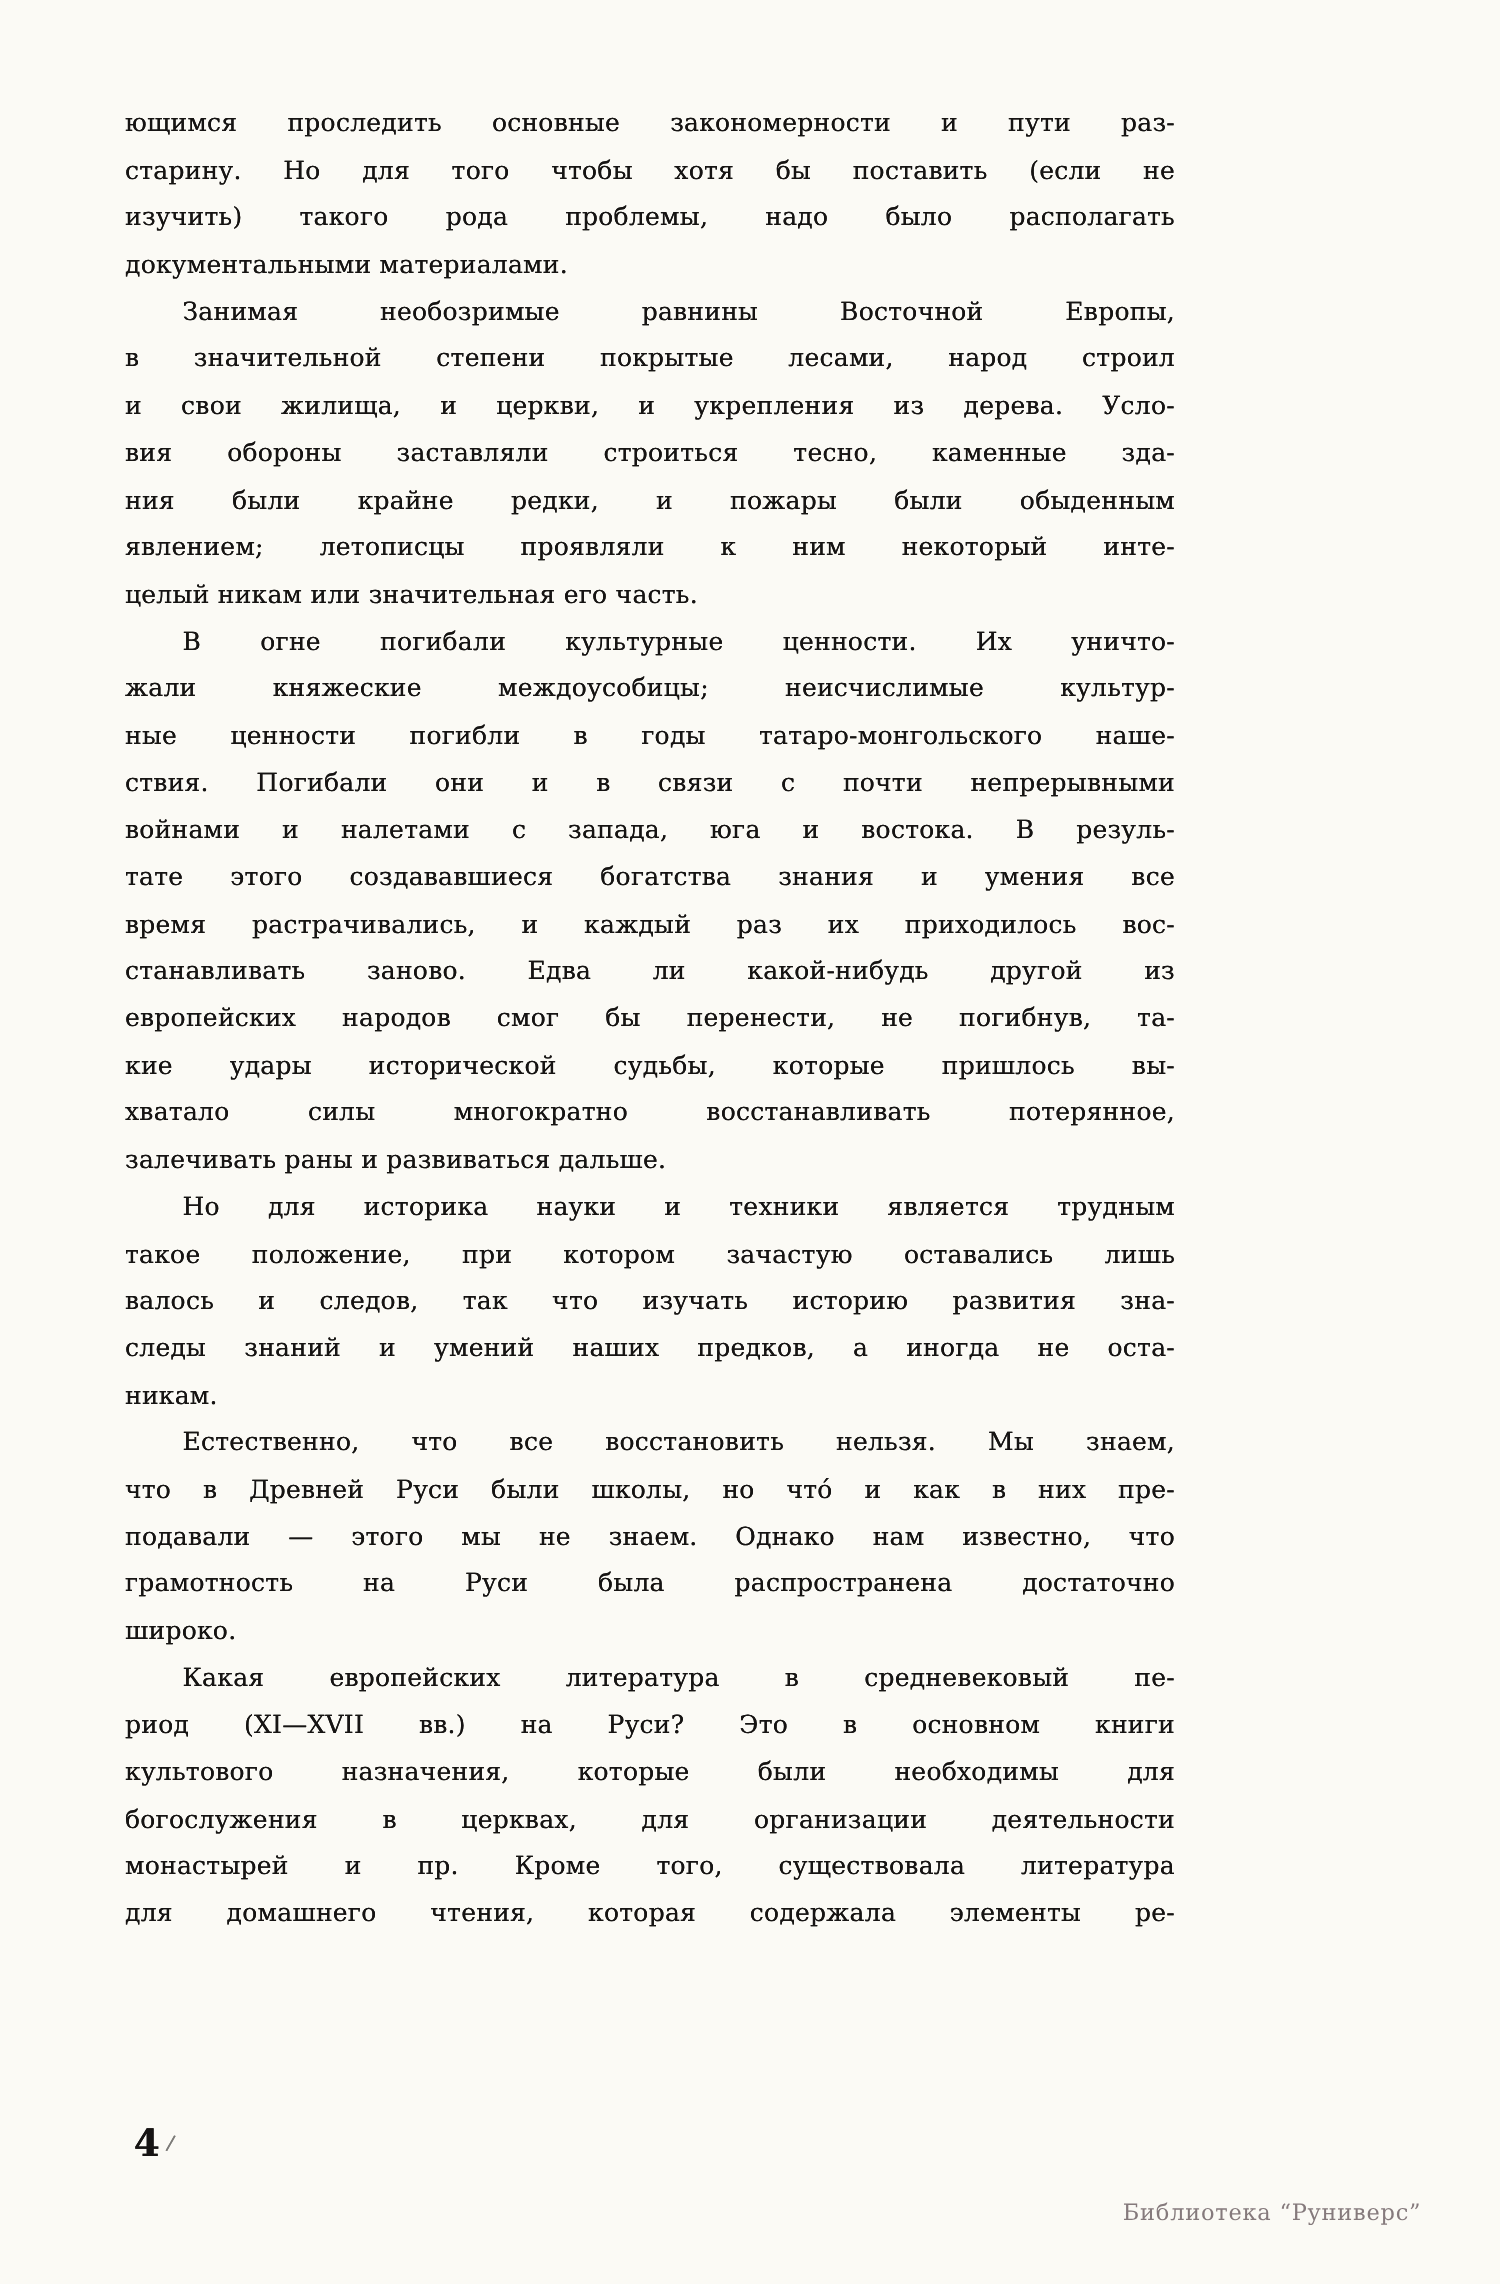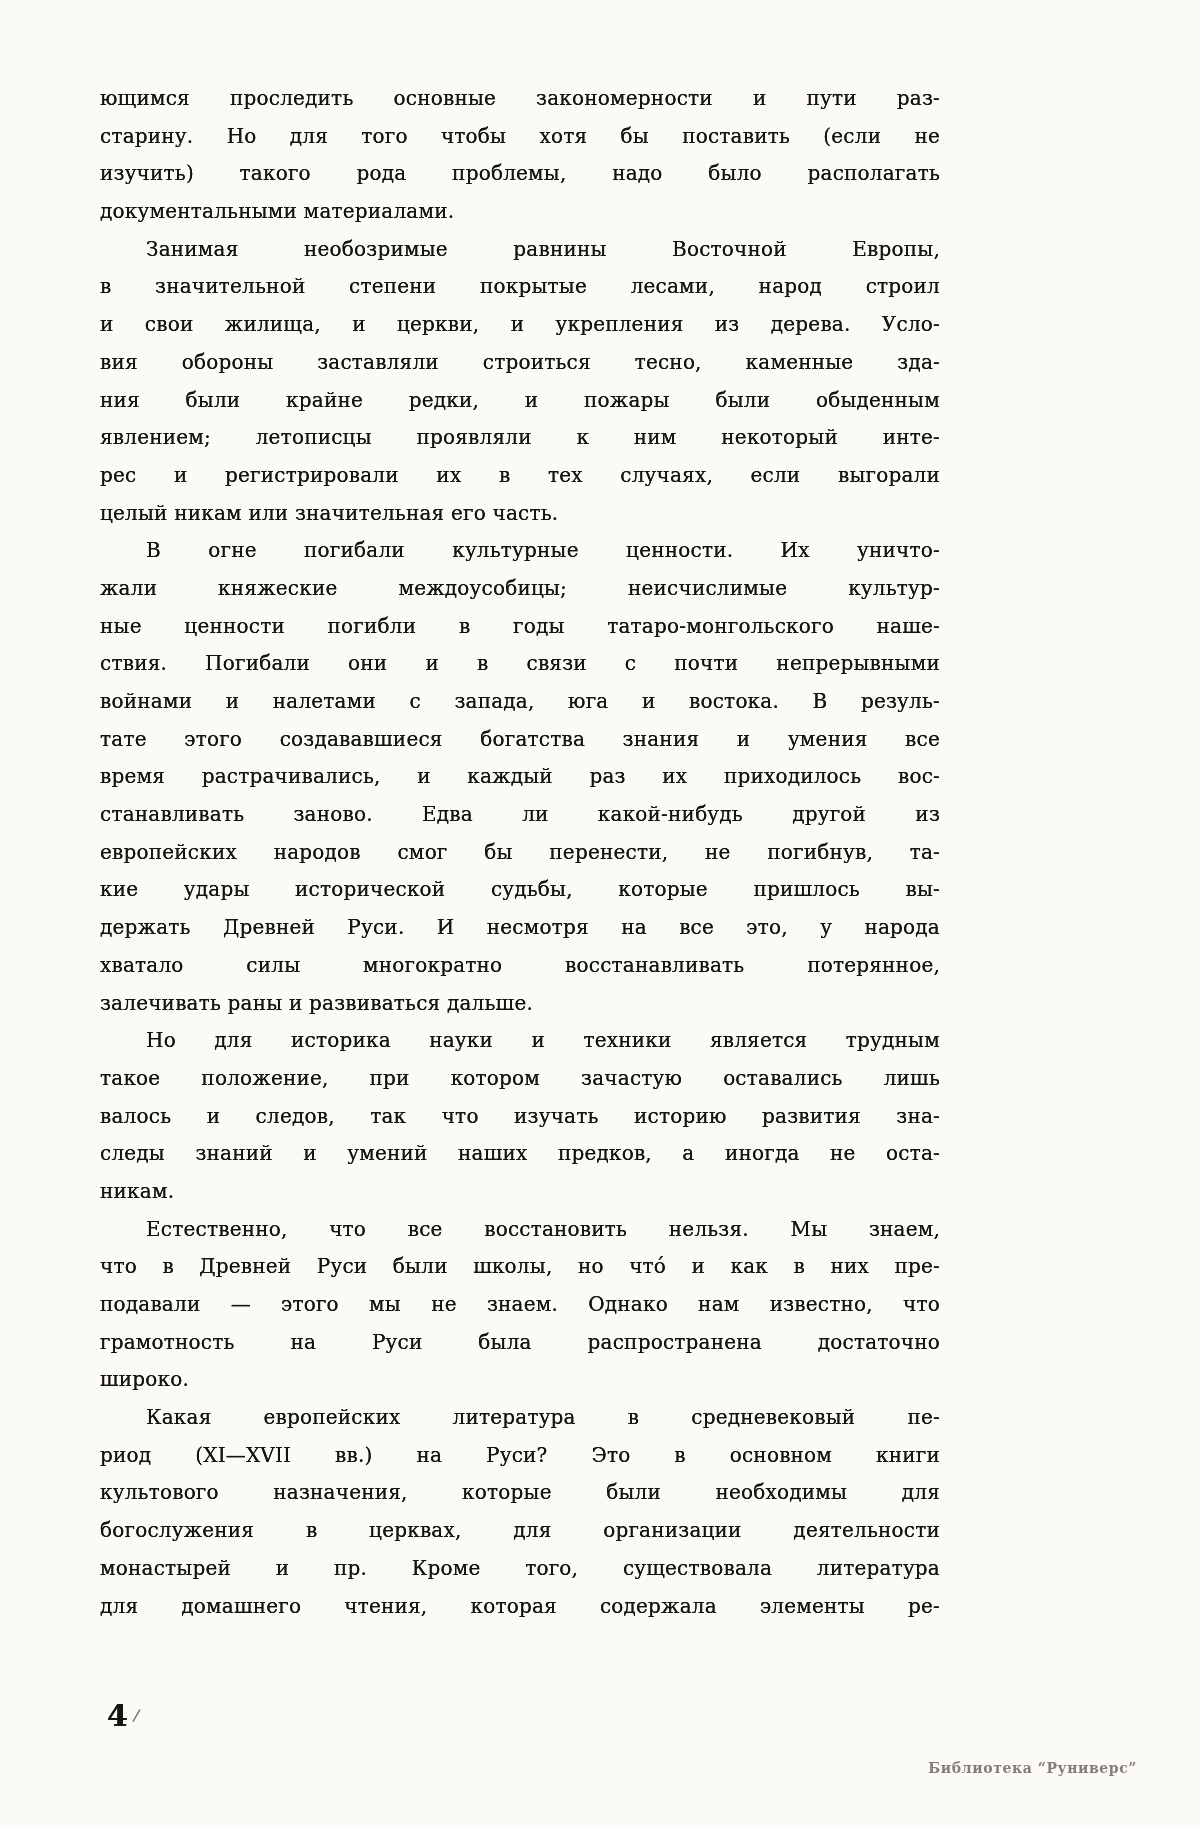--- a/index.html
+++ b/index.html
@@ -57,55 +57,53 @@
     opacity: 0.55;
     vertical-align: 6px;
     padding-left: 6px;
     transform: rotate(12deg);
     display: inline-block;
   }
   .watermark {
     position: absolute;
     right: 63px;
     top: 1760px;
-    font-size: 14px;
-    font-weight: bold;
+    font-size: 18px;
+    font-weight: normal;
     letter-spacing: 0.6px;
     color: var(--watermark, #857a7c);
   }
 </style>
 </head>
 <body style="--paper: #fbfaf5; --ink: #161413; --watermark: #857a7c;">
 
 <div class="page">
 
   <div class="text-column">
       <div class="line">ющимся проследить основные закономерности и пути раз-</div>
       <div class="line">старину. Но для того чтобы хотя бы поставить (если не</div>
       <div class="line">изучить) такого рода проблемы, надо было располагать</div>
       <div class="line endline">документальными материалами.</div>
       <div class="line indent">Занимая необозримые равнины Восточной Европы,</div>
       <div class="line">в значительной степени покрытые лесами, народ строил</div>
       <div class="line">и свои жилища, и церкви, и укрепления из дерева. Усло-</div>
       <div class="line">вия обороны заставляли строиться тесно, каменные зда-</div>
       <div class="line">ния были крайне редки, и пожары были обыденным</div>
       <div class="line">явлением; летописцы проявляли к ним некоторый инте-</div>
-      <div class="line">рес и регистрировали их в тех случаях, если выгорали</div>
       <div class="line endline">целый никам или значительная его часть.</div>
       <div class="line indent">В огне погибали культурные ценности. Их уничто-</div>
       <div class="line">жали княжеские междоусобицы; неисчислимые культур-</div>
       <div class="line">ные ценности погибли в годы татаро-монгольского наше-</div>
       <div class="line">ствия. Погибали они и в связи с почти непрерывными</div>
       <div class="line">войнами и налетами с запада, юга и востока. В резуль-</div>
       <div class="line">тате этого создававшиеся богатства знания и умения все</div>
       <div class="line">время растрачивались, и каждый раз их приходилось вос-</div>
       <div class="line">станавливать заново. Едва ли какой-нибудь другой из</div>
       <div class="line">европейских народов смог бы перенести, не погибнув, та-</div>
       <div class="line">кие удары исторической судьбы, которые пришлось вы-</div>
-      <div class="line">держать Древней Руси. И несмотря на все это, у народа</div>
       <div class="line">хватало силы многократно восстанавливать потерянное,</div>
       <div class="line endline">залечивать раны и развиваться дальше.</div>
       <div class="line indent">Но для историка науки и техники является трудным</div>
       <div class="line">такое положение, при котором зачастую оставались лишь</div>
       <div class="line">валось и следов, так что изучать историю развития зна-</div>
       <div class="line">следы знаний и умений наших предков, а иногда не оста-</div>
       <div class="line endline">никам.</div>
       <div class="line indent">Естественно, что все восстановить нельзя. Мы знаем,</div>
       <div class="line">что в Древней Руси были школы, но что́ и как в них пре-</div>
       <div class="line">подавали — этого мы не знаем. Однако нам известно, что</div>

